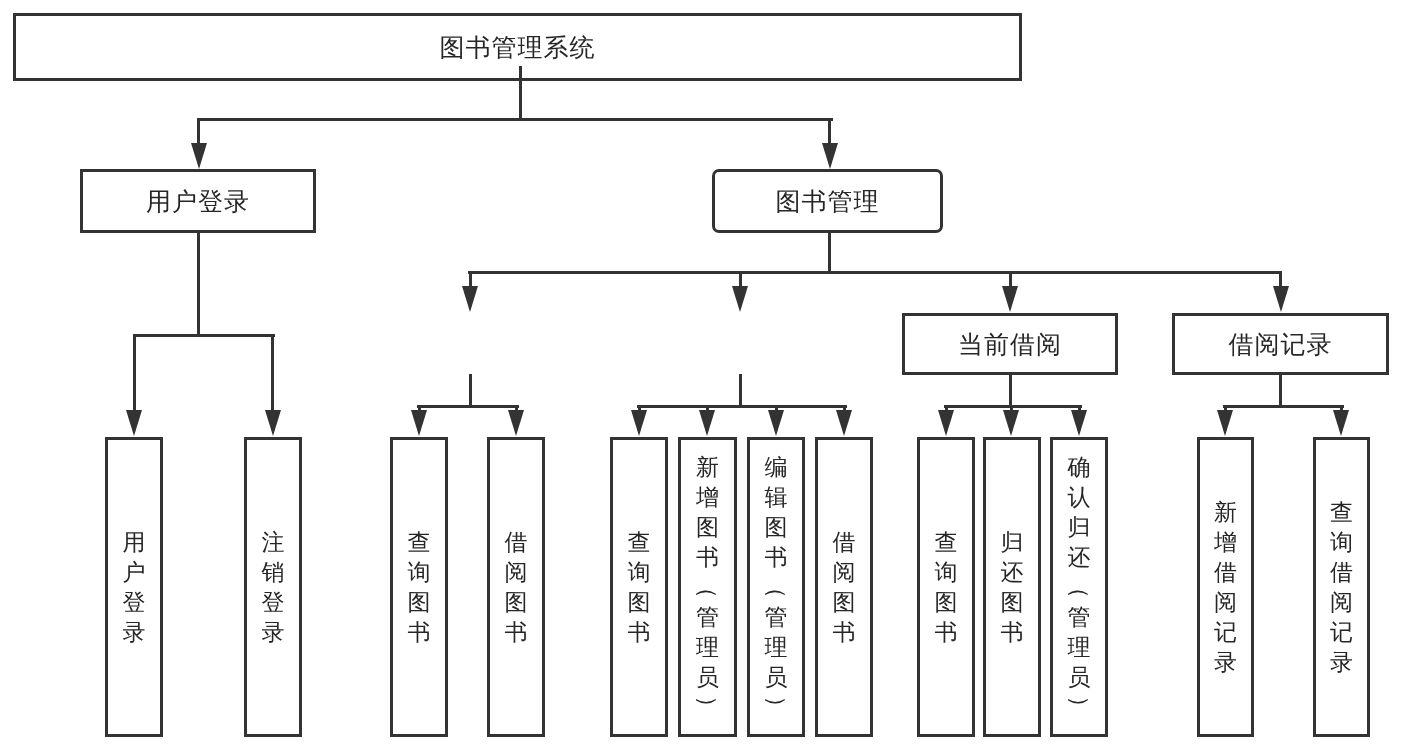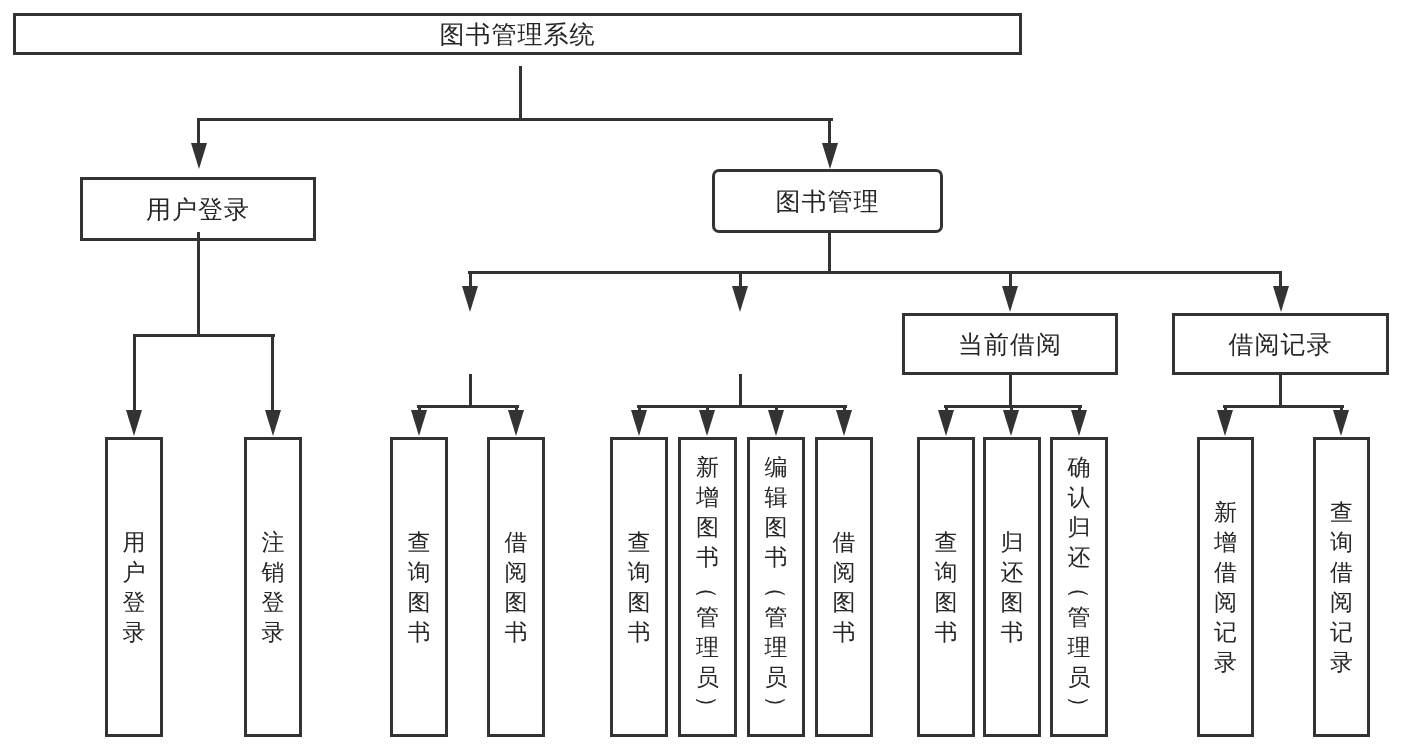--- a/index.html
+++ b/index.html
@@ -47,32 +47,32 @@
     color:var(--wm);
     letter-spacing:1px;
     white-space:nowrap;
   }
 </style>
 </head>
 <body>
 
 <div class="diagram">
 
-  <div class="node" style="left:13px;top:13px;width:1009px;height:42px;">
+  <div class="node" style="left:13px;top:13px;width:1009px;height:68px;">
     <span>图书管理系统</span>
   </div>
 
   <div class="ln" style="left:519px;top:66px;width:3px;height:53px;"></div>
   <div class="ln" style="left:197px;top:118px;width:636px;height:3px;"></div>
   <div class="ln" style="left:197px;top:118px;width:3px;height:26px;"></div>
   <div class="ln" style="left:828px;top:118px;width:3px;height:26px;"></div>
   <div class="ar" style="left:191px;top:143px;"></div>
   <div class="ar" style="left:822px;top:143px;"></div>
 
-  <div class="node" style="left:80px;top:169px;width:236px;height:64px;margin-top:8px;">
+  <div class="node" style="left:80px;top:169px;width:236px;height:64px;">
     <span>用户登录</span>
   </div>
   <div class="node" style="left:712px;top:169px;width:231px;height:64px;border-radius:7px;">
     <span>图书管理</span>
   </div>
 
   <div class="ln" style="left:197px;top:232px;width:3px;height:104px;"></div>
   <div class="ln" style="left:133px;top:334px;width:142px;height:3px;"></div>
   <div class="ln" style="left:133px;top:334px;width:3px;height:78px;"></div>
   <div class="ln" style="left:271px;top:334px;width:3px;height:78px;"></div>

